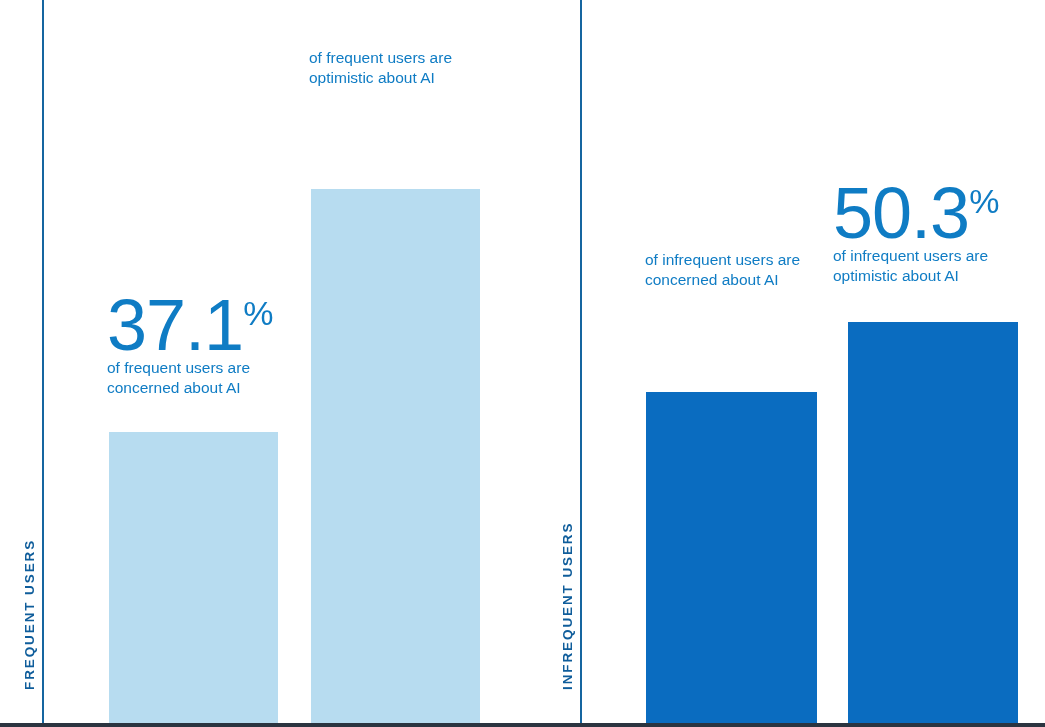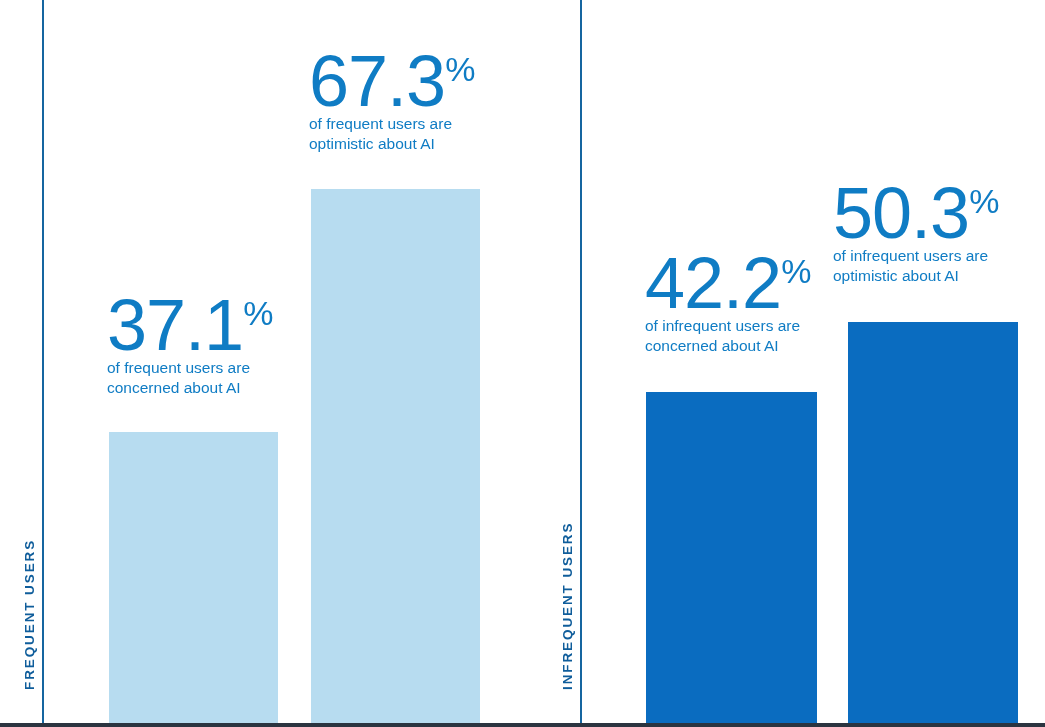--- a/index.html
+++ b/index.html
@@ -114,27 +114,25 @@
 
   <div class="bar" style="left:848px; width:170px; height:401px; background:#0a6cc0;"></div>
 
   <div class="stat" style="left:107px; top:292px;">
     <div class="stat-value"><span>37.1</span><span class="pct">%</span></div>
     <div class="stat-caption">of frequent users are
 concerned about AI</div>
   </div>
 
   <div class="stat" style="left:309px; top:48px;">
-    <div class="stat-value"><span>67.3</span><span class="pct">%</span></div>
     <div class="stat-caption">of frequent users are
 optimistic about AI</div>
   </div>
 
   <div class="stat" style="left:645px; top:250px;">
-    <div class="stat-value"><span>42.2</span><span class="pct">%</span></div>
     <div class="stat-caption">of infrequent users are
 concerned about AI</div>
   </div>
 
   <div class="stat" style="left:833px; top:180px;">
     <div class="stat-value"><span>50.3</span><span class="pct">%</span></div>
     <div class="stat-caption">of infrequent users are
 optimistic about AI</div>
   </div>
 

